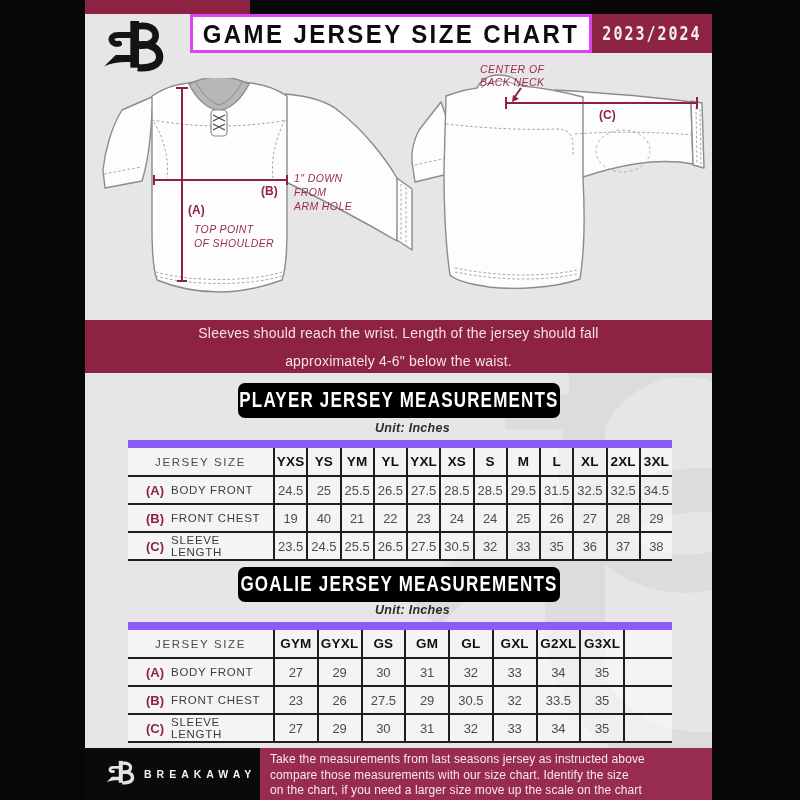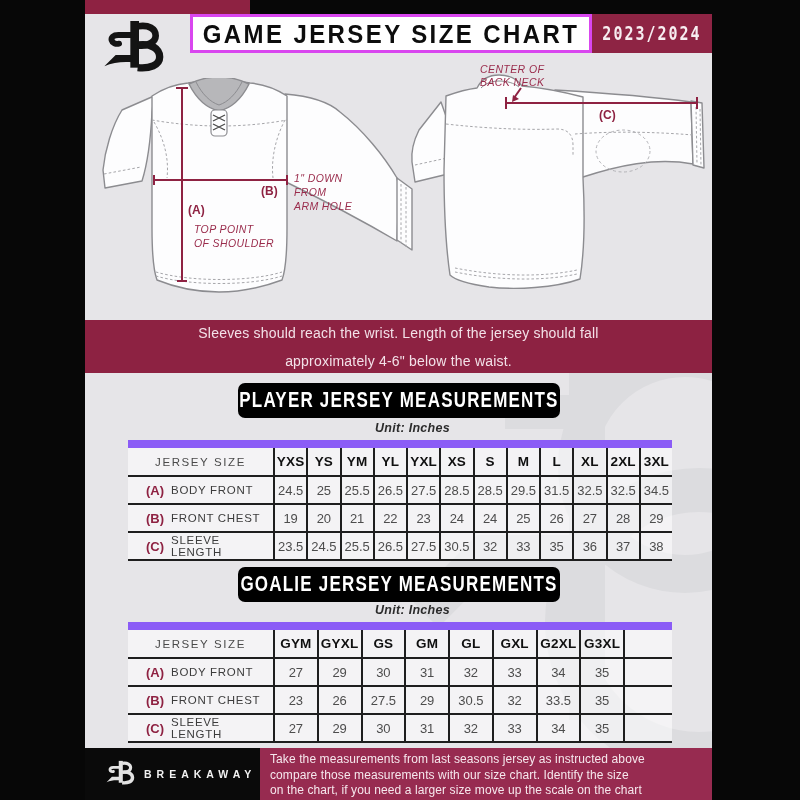--- a/index.html
+++ b/index.html
@@ -194,21 +194,21 @@
           <div class="mcell mcol mval">32.5</div>
           <div class="mcell mcol mval">32.5</div>
           <div class="mcell mcol mval">34.5</div>
         </div>
         <div class="mrow">
           <div class="mcell mlabel">
             <span class="rkey">(B)</span>
             <span class="rname">FRONT CHEST</span>
           </div>
           <div class="mcell mcol mval">19</div>
-          <div class="mcell mcol mval">20</div>
+          <div class="mcell mcol mval">40</div>
           <div class="mcell mcol mval">21</div>
           <div class="mcell mcol mval">22</div>
           <div class="mcell mcol mval">23</div>
           <div class="mcell mcol mval">24</div>
           <div class="mcell mcol mval">24</div>
           <div class="mcell mcol mval">25</div>
           <div class="mcell mcol mval">26</div>
           <div class="mcell mcol mval">27</div>
           <div class="mcell mcol mval">28</div>
           <div class="mcell mcol mval">29</div>

